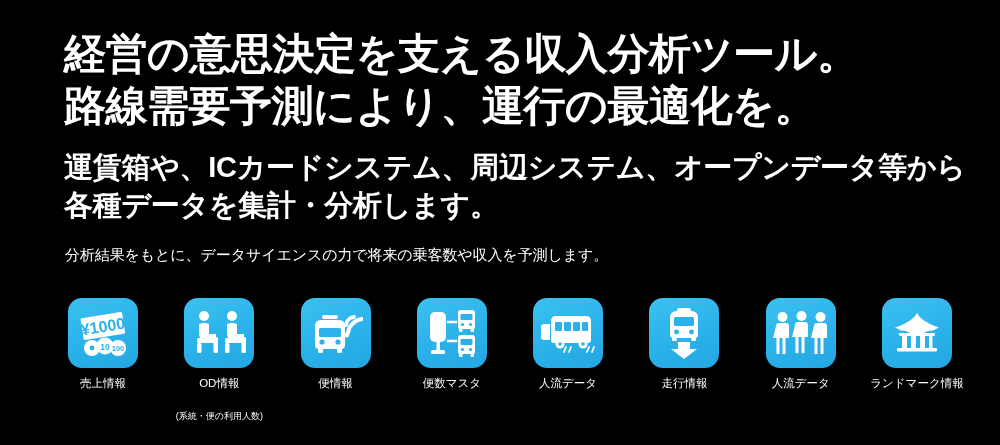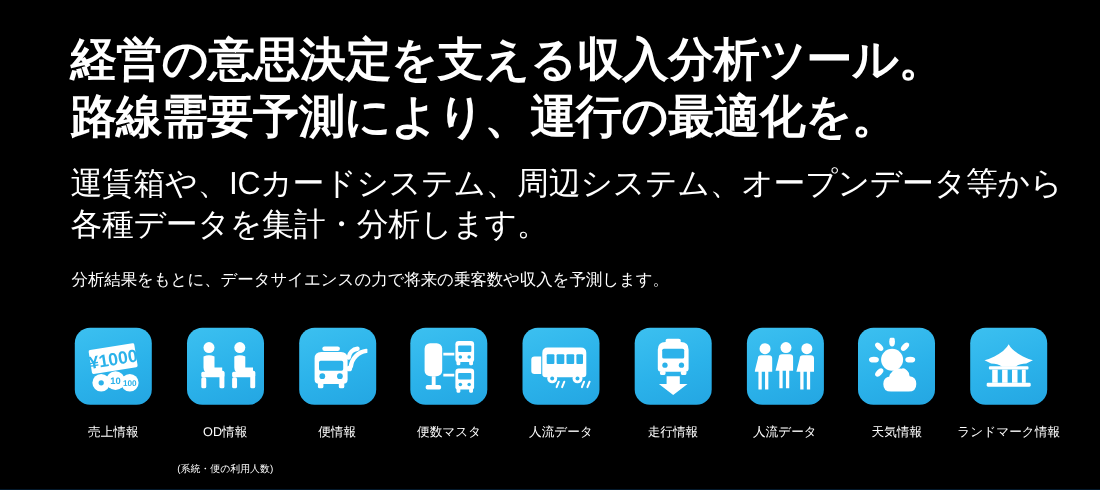--- a/index.html
+++ b/index.html
@@ -38,21 +38,21 @@
   .headline .hl-line { display: block; }
 
   
   .subheading {
     position: absolute;
     left: 64px;
     top: 148px;
     width: 910px;
     color: #ffffff;
     font-size: 29px;
-    font-weight: normal;
+    font-weight: bold;
     line-height: 38px;
     letter-spacing: -0.3px;
     white-space: nowrap;
   }
   .subheading .sh-line { display: block; }
 
   
   .caption {
     position: absolute;
     left: 65px;
@@ -86,21 +86,21 @@
     height: 70px;
     border-radius: 14px;
     background: linear-gradient(160deg, #3cc0f0 0%, #2bb2ea 55%, #24a6e2 100%);
     display: flex;
     align-items: center;
     justify-content: center;
     box-sizing: border-box;
   }
   .icon-tile svg { display: block; }
   .icon-label {
-    margin-top: 18px;
+    margin-top: 8px;
     color: #ffffff;
     font-size: 11.5px;
     line-height: 14px;
     text-align: right;
     white-space: nowrap;
   }
   .icon-sublabel {
     margin-top: 20px;
     color: #ffffff;
     font-size: 9px;
@@ -283,39 +283,20 @@
           </g>
           <g fill="#ffffff" transform="translate(38,0)">
             <circle cx="9.5" cy="8" r="5"></circle>
             <path d="M3 17 q0 -3 3 -3 l7 0 q3 0 3 3 l0 12 l-3.5 0 l0 16 l-3 0 l0 -16 l-3 0 l0 16 l-3 0 l0 -16 l-3.5 0 z"></path>
           </g>
         </svg>
       </div>
       <div class="icon-label">人流データ</div>
     </div>
 
-    <div class="icon-item">
-      <div class="icon-tile">
-        <svg width="54" height="52" viewBox="0 0 54 52">
-          <circle cx="23" cy="20" r="10" fill="#ffffff"></circle>
-          <g fill="#ffffff">
-            <ellipse cx="23" cy="3.5" rx="2.6" ry="4.5"></ellipse>
-            <ellipse cx="23" cy="36.5" rx="2.6" ry="4.5"></ellipse>
-            <ellipse cx="6.5" cy="20" rx="4.5" ry="2.6"></ellipse>
-            <ellipse cx="39.5" cy="20" rx="4.5" ry="2.6"></ellipse>
-            <ellipse cx="11.3" cy="8.3" rx="2.6" ry="4.5" transform="rotate(-45 11.3 8.3)"></ellipse>
-            <ellipse cx="34.7" cy="31.7" rx="2.6" ry="4.5" transform="rotate(-45 34.7 31.7)"></ellipse>
-            <ellipse cx="34.7" cy="8.3" rx="4.5" ry="2.6" transform="rotate(-45 34.7 8.3)"></ellipse>
-            <ellipse cx="11.3" cy="31.7" rx="4.5" ry="2.6" transform="rotate(-45 11.3 31.7)"></ellipse>
-          </g>
-          <path d="M22 49 q-7 0 -7 -7 q0 -6 6 -6.8 q1.5 -7.2 9 -7.2 q7.5 0 9 7 q6 0.6 6 7 q0 7 -7 7 z" fill="#ffffff"></path>
-        </svg>
-      </div>
-      <div class="icon-label">天気情報</div>
-    </div>
 
     <div class="icon-item">
       <div class="icon-tile">
         <svg width="54" height="44" viewBox="0 0 54 44">
           <path d="M27 2 q3 6 13 11 q5 2.5 9 3.5 l-6 3 q-6 0 -10 3 l-12 0 q-4 -3 -10 -3 l-6 -3 q4 -1 9 -3.5 q10 -5 13 -11 z" fill="#ffffff"></path>
           <rect x="9" y="22" width="36" height="3" rx="1" fill="#ffffff"></rect>
           <g fill="#ffffff">
             <rect x="12" y="25" width="5" height="12"></rect>
             <rect x="21" y="25" width="5" height="12"></rect>
             <rect x="30" y="25" width="5" height="12"></rect>

